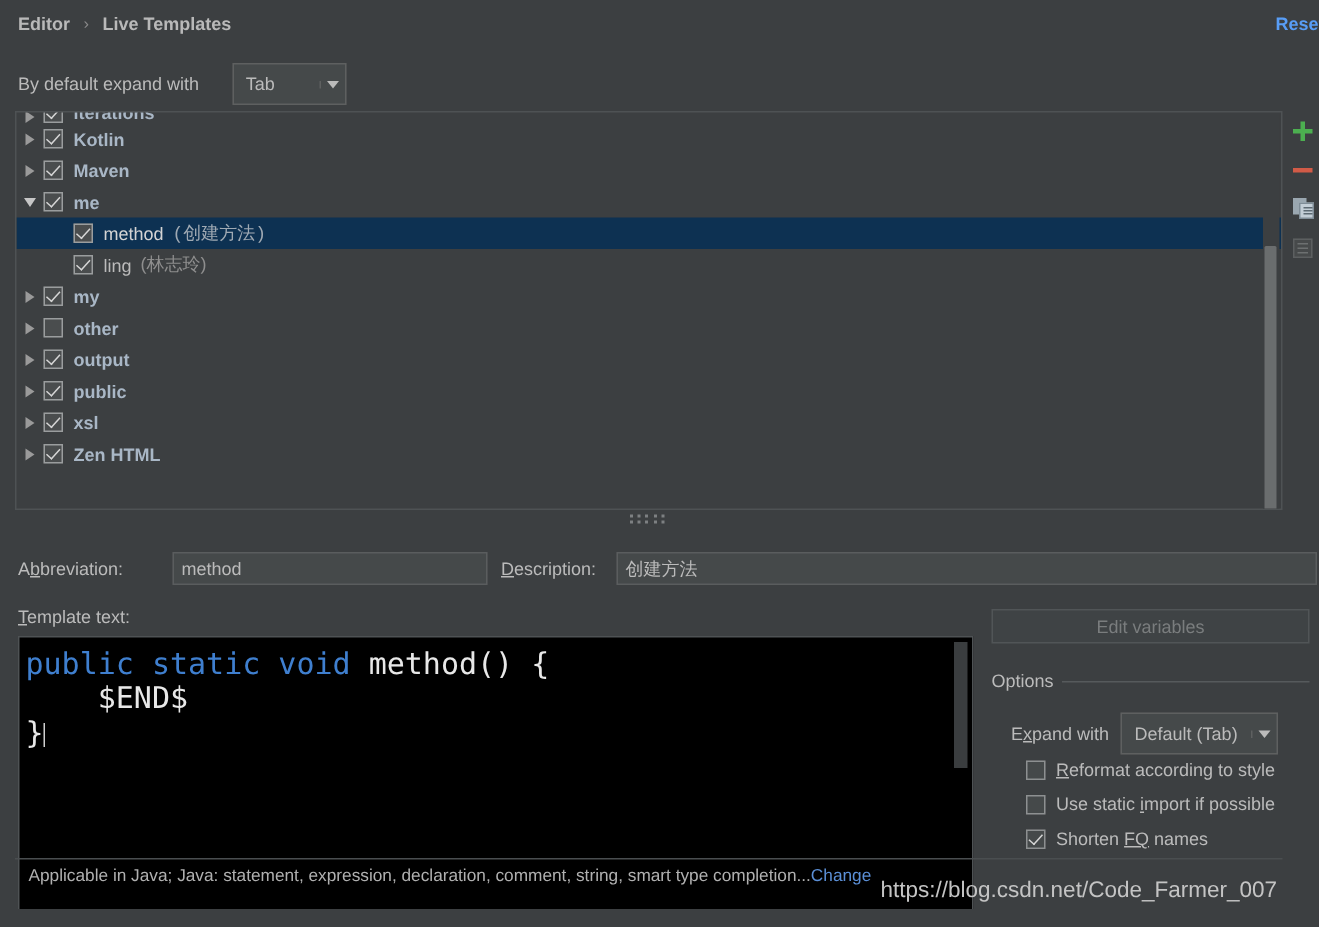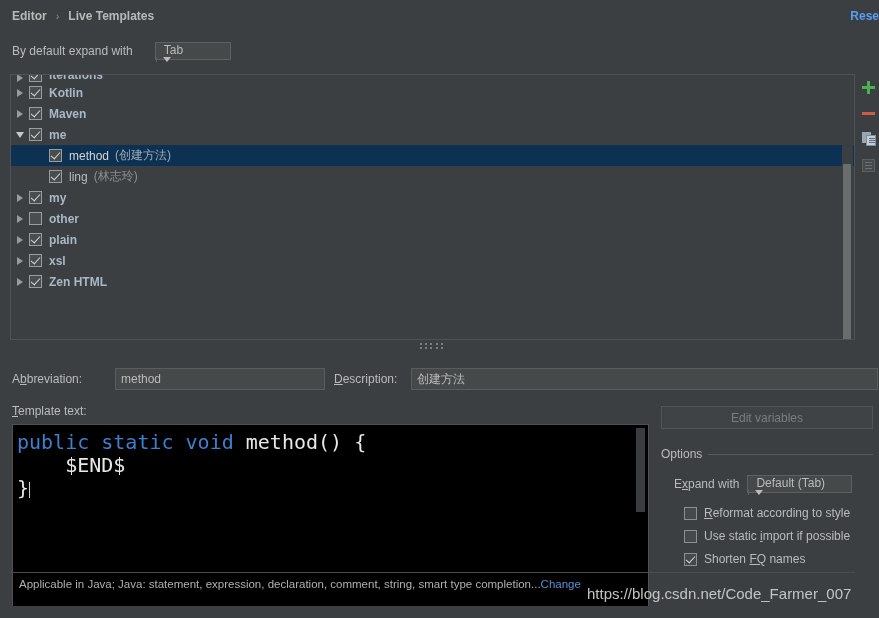--- a/index.html
+++ b/index.html
@@ -52,26 +52,25 @@
   #expand-row {
     position: absolute;
     left: 12px; top: 42px;
     display: flex;
     align-items: center;
   }
   #expand-row .lbl { font-size: 12px; color: #bbbbbb; margin-right: 22px; }
 
   .combo {
     display: inline-flex;
-    align-items: flex-start;
+    align-items: center;
     border: 1px solid #5e6060;
     background: #45494a;
-    height: 18px;
-    box-sizing: border-box;
-    flex-direction: column;
+    height: 28px;
+    box-sizing: border-box;
   }
   .combo .val {
     display: flex;
     align-items: center;
     padding: 0 8px;
     color: #bbbbbb;
     font-size: 12px;
     white-space: nowrap;
   }
   .combo .arrow {
@@ -166,21 +165,21 @@
     color: #a9b7c6;
   }
   .tname.leaf { font-weight: normal; color: #bbbbbb; }
   .tdesc {
     font-size: 12px;
     color: #8e8e8e;
     margin-left: 6px;
     font-weight: normal;
   }
   .trow.selected .tname.leaf { color: #d4d4d4; }
-  .trow.selected .tdesc { color: #9fa9b3; }
+  .trow.selected .tdesc { color: #9fa9b3; font-family: Liberation Mono, monospace; }
   .trow.clipped { height: 14px; align-items: flex-end; }
 
   
   #tree-scroll-track {
     position: absolute;
     right: 1px; top: 1px;
     width: 11px; height: 264px;
     background: #3c3f41;
   }
   #tree-scroll-thumb {
@@ -499,21 +498,28 @@
             <i></i>
           </span>
           <span class="cbx"></span>
           <span class="tname">other</span>
         </div>
         <div class="trow">
           <span class="twist closed">
             <i></i>
           </span>
           <span class="cbx on"></span>
-          <span class="tname">plain</span>
+          <span class="tname">output</span>
+        </div>
+        <div class="trow">
+          <span class="twist closed">
+            <i></i>
+          </span>
+          <span class="cbx on"></span>
+          <span class="tname">public</span>
         </div>
         <div class="trow">
           <span class="twist closed">
             <i></i>
           </span>
           <span class="cbx on"></span>
           <span class="tname">xsl</span>
         </div>
         <div class="trow">
           <span class="twist closed">

